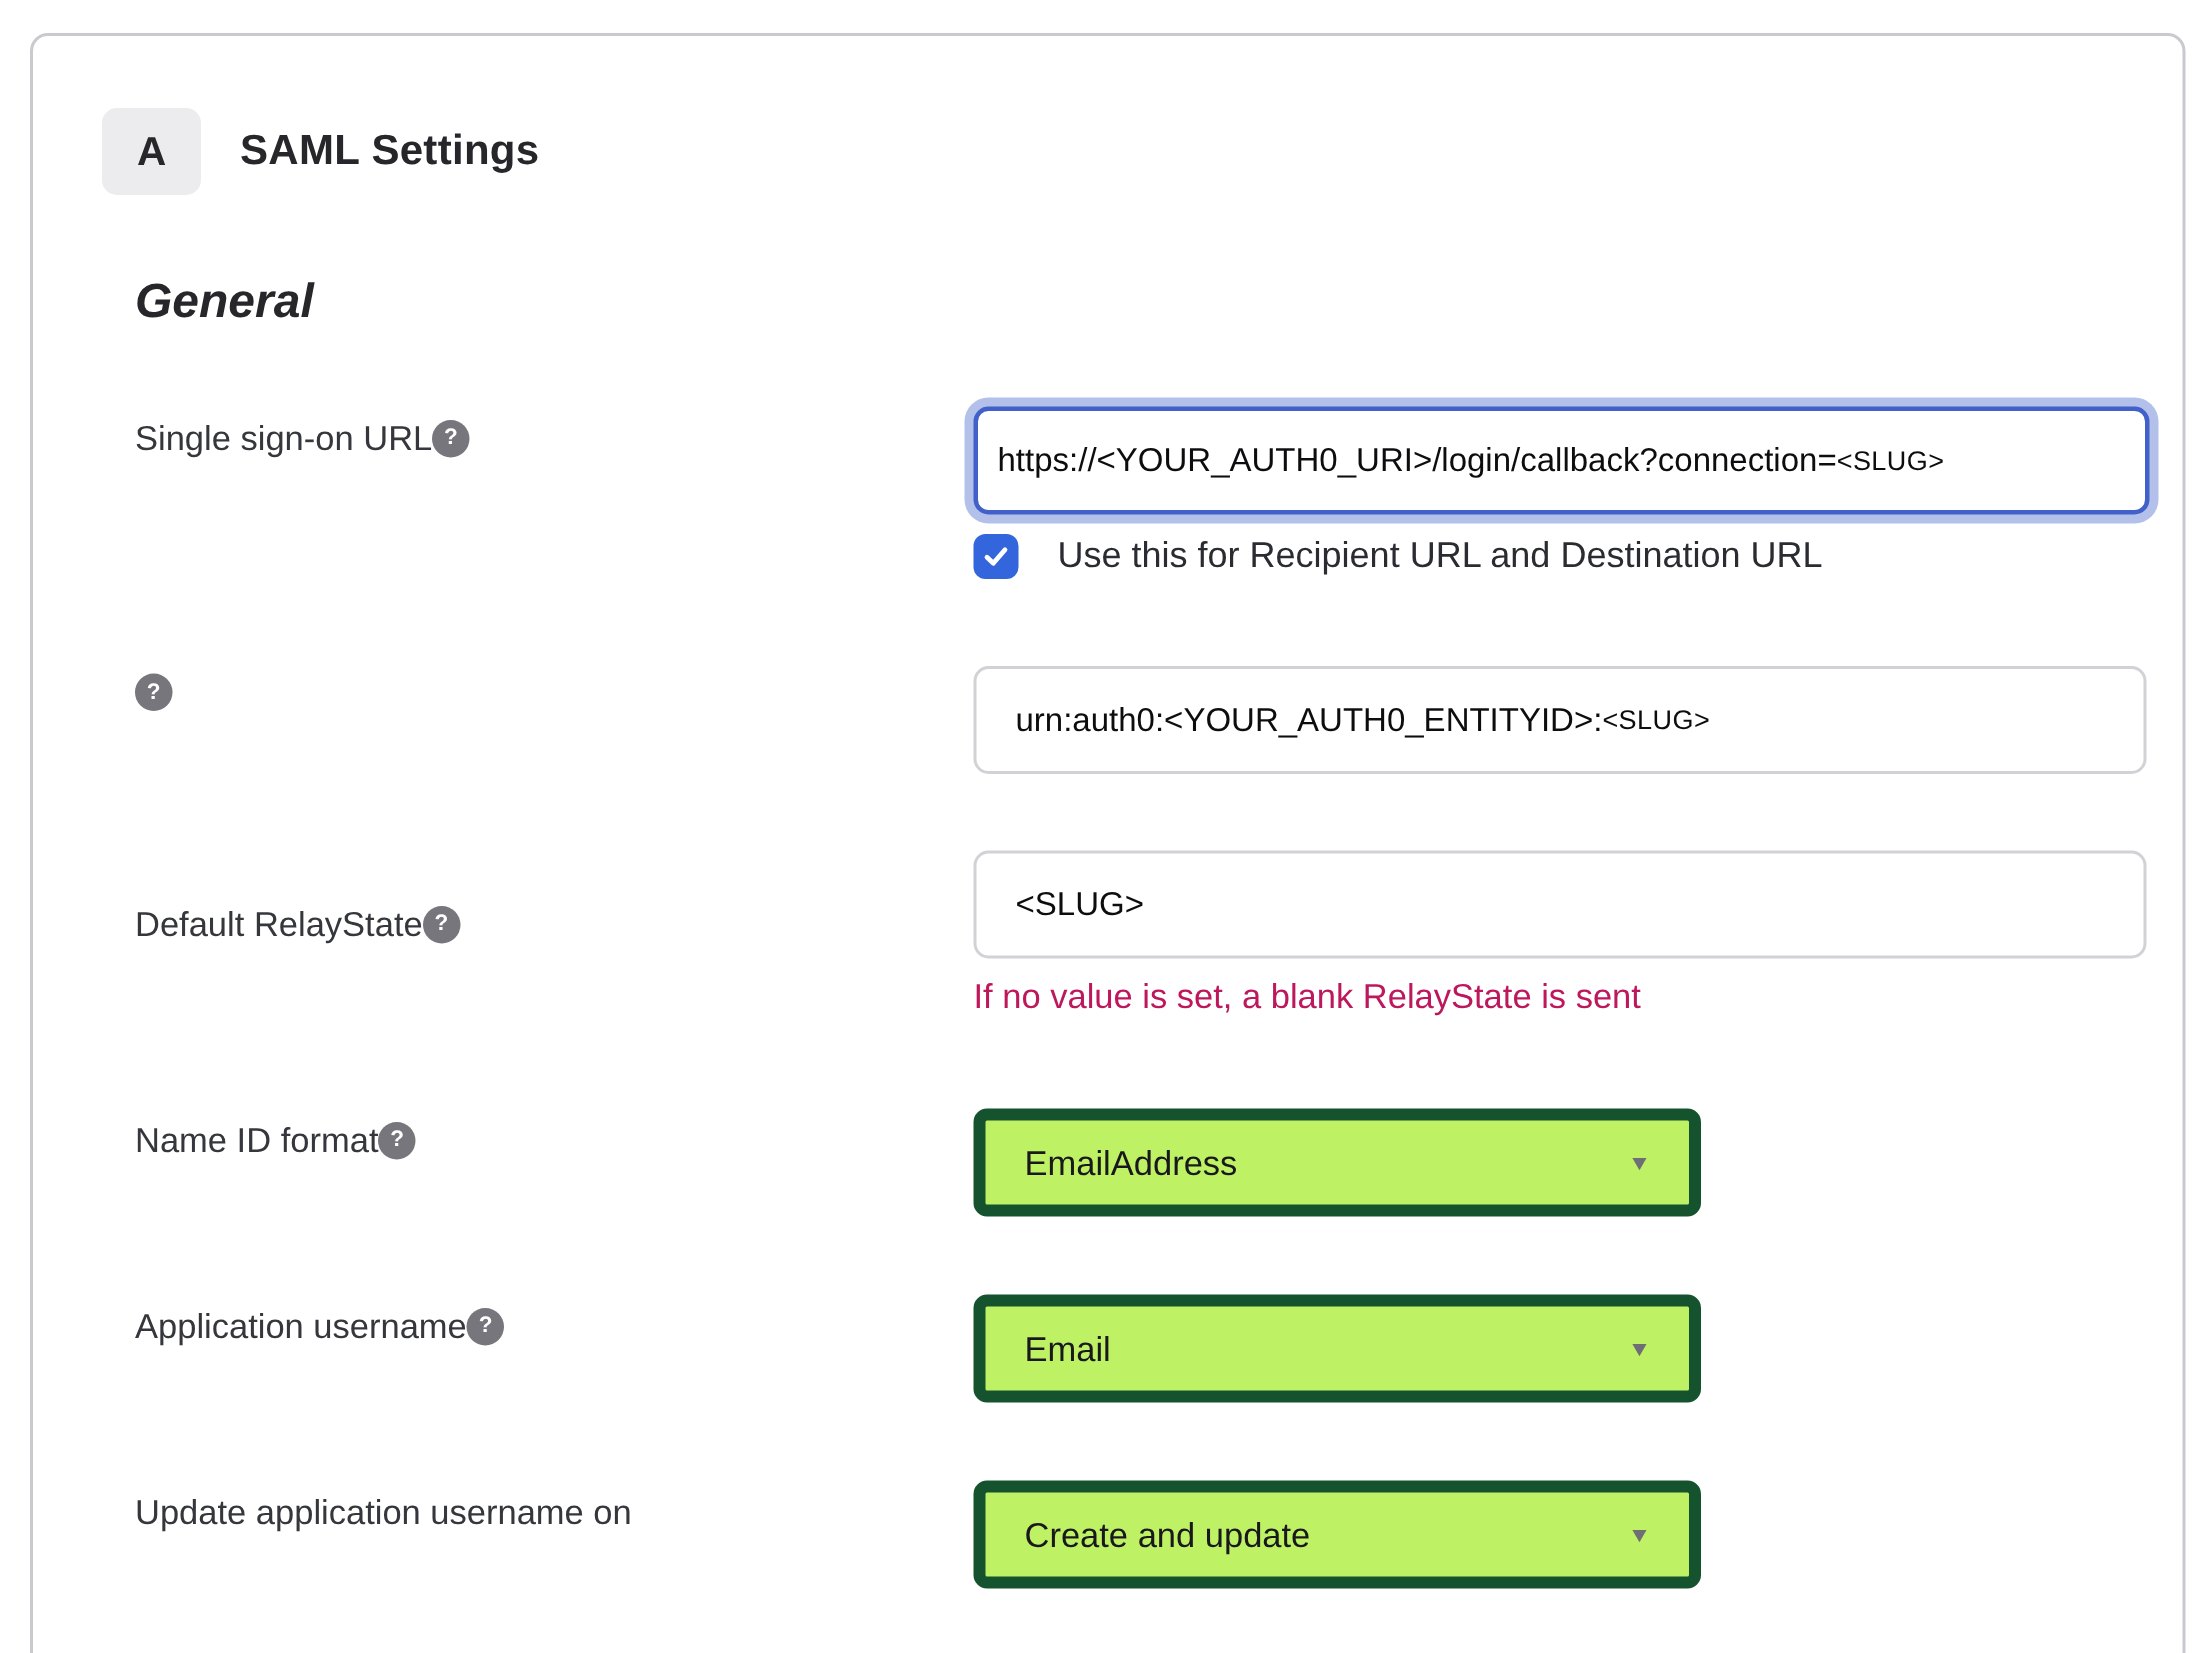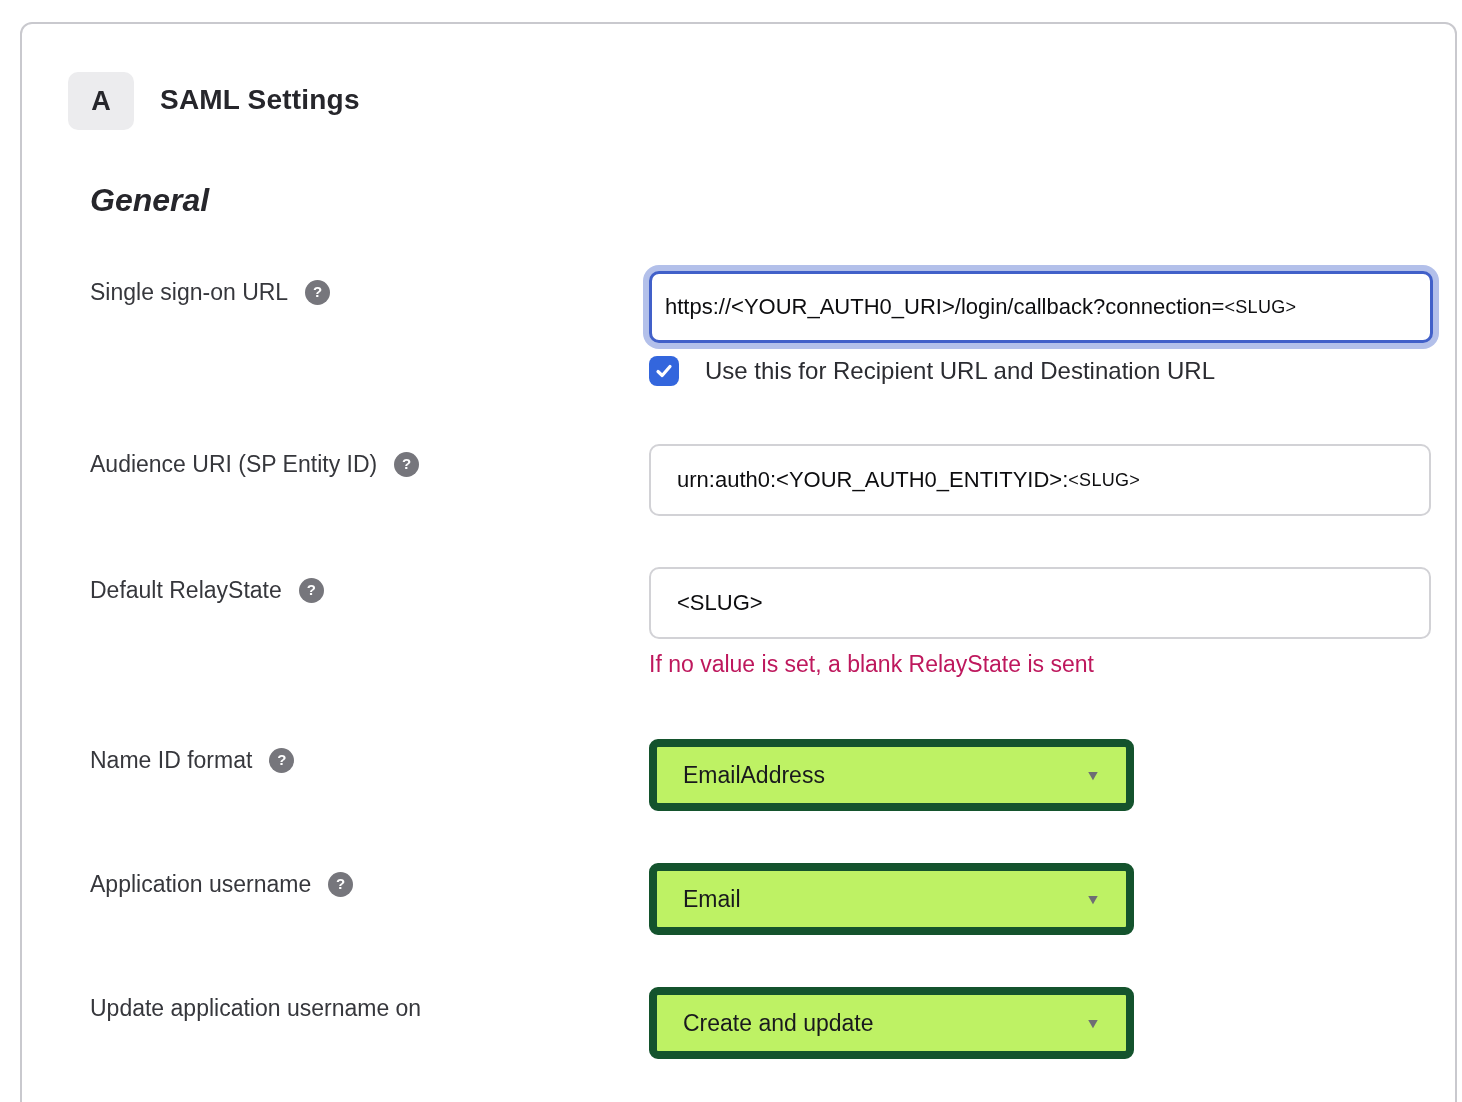--- a/index.html
+++ b/index.html
@@ -36,21 +36,21 @@
     letter-spacing: 0.2px;
   }
   .section-title {
     position: absolute; left: 68px; top: 158px;
     font-size: 32px; font-weight: 700; color: #26262b; font-style: italic;
   }
 
   
   .field-label {
     position: absolute; left: 68px;
-    display: flex; align-items: center; gap: 17px;
+    display: flex; align-items: center; 
     font-size: 23px; color: #36373c;
     line-height: 30px;
   }
   .help-icon {
     width: 25px; height: 25px;
     background: #76767c;
     border-radius: 50%;
     display: inline-flex; align-items: center; justify-content: center;
     font-size: 15px; font-weight: 700; color: #ffffff;
     flex: 0 0 auto;
@@ -142,29 +142,28 @@
     <div class="checkbox-row">
       <div class="checkbox">
         <svg width="20" height="20" viewBox="0 0 20 20">
           <polyline points="4,10.5 8.2,14.5 16,5.5" fill="none" stroke="#ffffff" stroke-width="3.2" stroke-linecap="round" stroke-linejoin="round"></polyline>
         </svg>
       </div>
       <div class="checkbox-label">Use this for Recipient URL and Destination URL</div>
     </div>
 
     <div class="field-label" style="top:425px;">
-      <span>Audience URI (SP Entity ID)</span>
       <span class="help-icon">?</span>
     </div>
     <div class="text-input" style="top:420px;">
       <span>urn:auth0:&lt;YOUR_AUTH0_ENTITYID&gt;:</span>
         <span class="slug-part">&lt;SLUG&gt;</span>
     </div>
 
-    <div class="field-label" style="top:551px;">
+    <div class="field-label" style="top:577px;">
       <span>Default RelayState</span>
       <span class="help-icon">?</span>
     </div>
     <div class="text-input" style="top:543px;">
       <span>&lt;SLUG&gt;</span>
     </div>
     <div class="hint" style="top:627px;">If no value is set, a blank RelayState is sent</div>
 
     <div class="field-label" style="top:721px;">
       <span>Name ID format</span>

